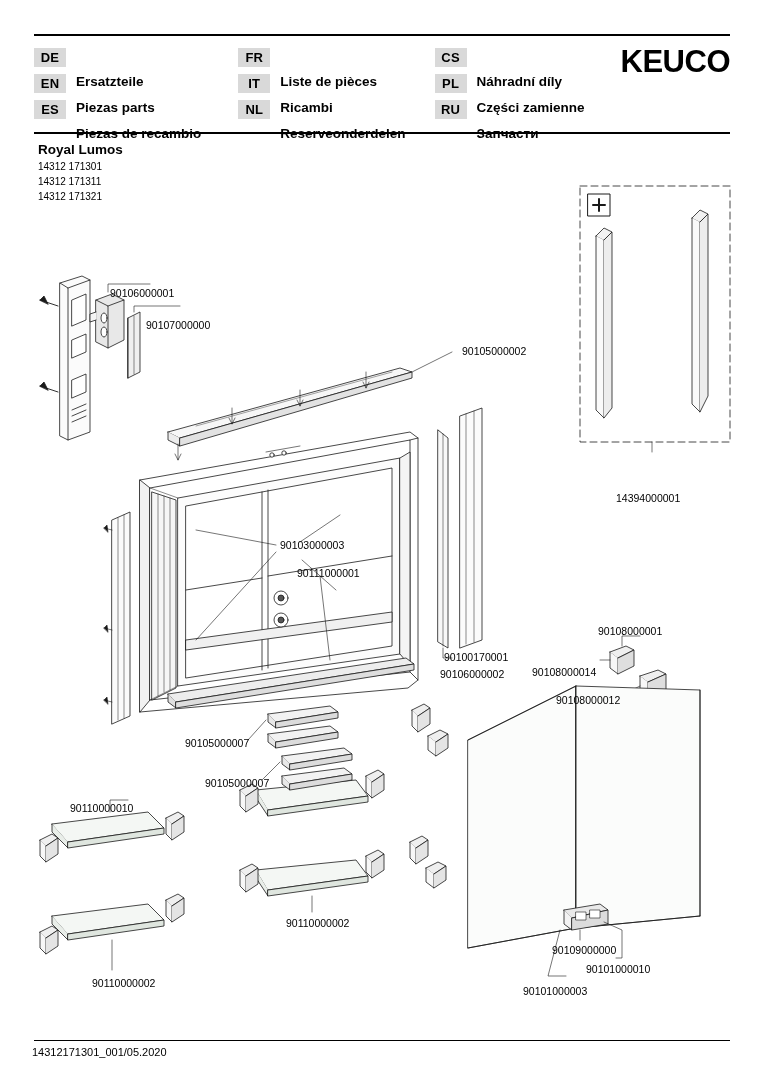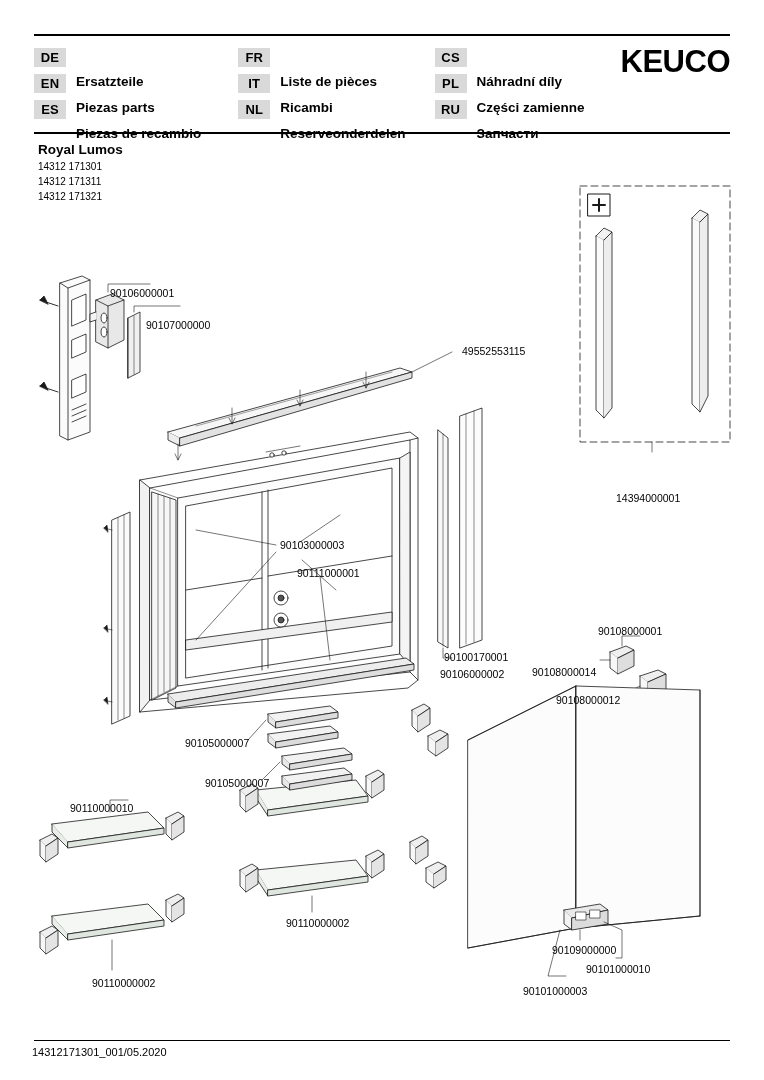--- a/index.html
+++ b/index.html
@@ -439,21 +439,21 @@
       </g>
       <path d="M580 930 L580 940" stroke-width="0.6"></path>
       <path d="M604 922 L622 930 L622 958 L616 958" stroke-width="0.6"></path>
       <path d="M560 930 L548 976 L566 976" stroke-width="0.6"></path>
 
     </g>
   </svg>
 
   <div class="callout" style="left:110px; top:287px;">90106000001</div>
   <div class="callout" style="left:146px; top:319px;">90107000000</div>
-  <div class="callout" style="left:462px; top:345px;">49552553115</div>
+  <div class="callout" style="left:462px; top:345px;">90105000002</div>
   <div class="callout" style="left:616px; top:458px;margin-top:34px;">14394000001</div>
   <div class="callout" style="left:280px; top:539px;">90103000003</div>
   <div class="callout" style="left:297px; top:567px;">90111000001</div>
   <div class="callout" style="left:598px; top:625px;">90108000001</div>
   <div class="callout" style="left:444px; top:651px;">90100170001</div>
   <div class="callout" style="left:532px; top:666px;">90108000014</div>
   <div class="callout" style="left:440px; top:668px;">90106000002</div>
   <div class="callout" style="left:556px; top:694px;text-align:center;">90108000012</div>
   <div class="callout" style="left:185px; top:737px;">90105000007</div>
   <div class="callout" style="left:205px; top:777px;">90105000007</div>

